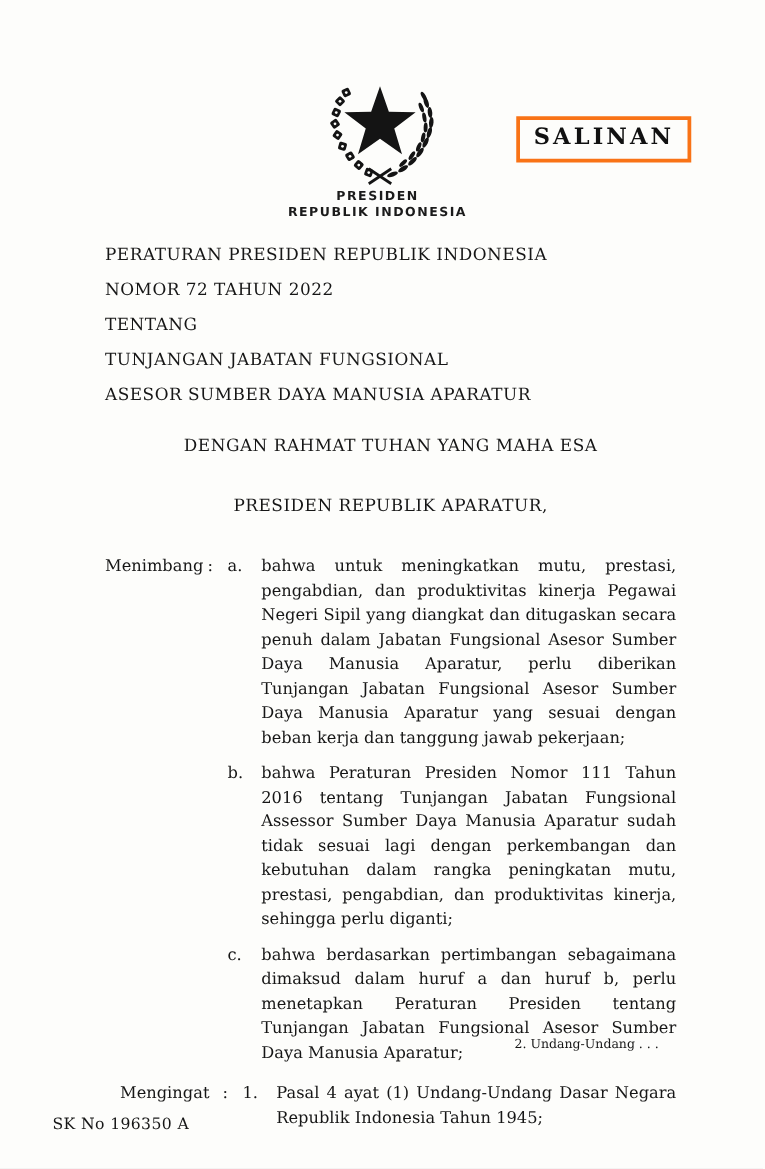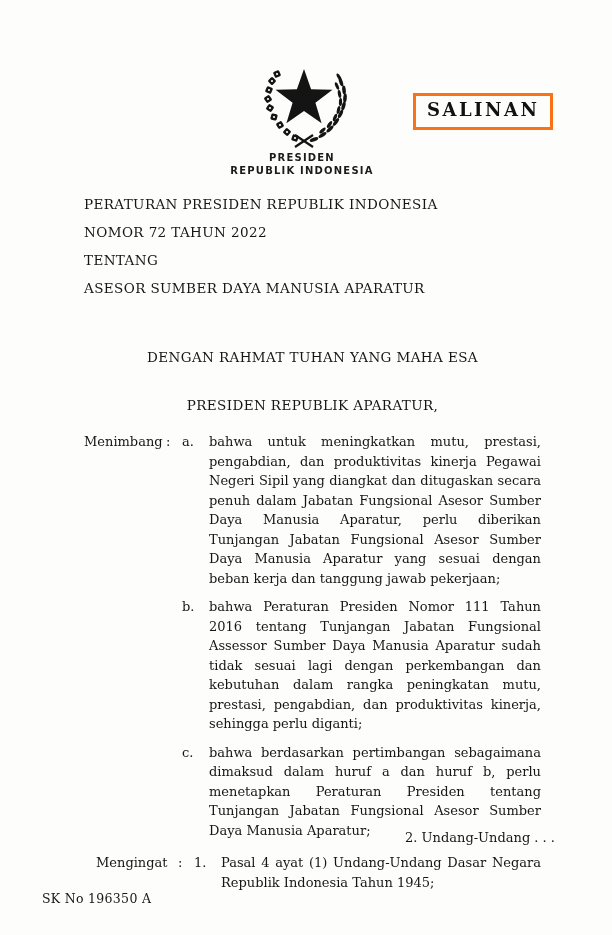--- a/index.html
+++ b/index.html
@@ -86,21 +86,21 @@
     width: 457px;
     text-align: center;
     font-size: 13.5px;
     letter-spacing: 0.4px;
   }
 
   
   .considerations {
     position: absolute;
     left: 84px;
-    top: 432px;
+    top: 444px;
     width: 457px;
     font-size: 13px;
     line-height: 19.5px;
   }
   .cons-grid {
     display: grid;
     grid-template-columns: 82px 16px 27px auto;
     row-gap: 9px;
   }
   .cons-grid + .cons-grid {
@@ -111,24 +111,24 @@
     white-space: nowrap;
   }
   .cons-text {
     text-align: justify;
   }
 
   
   .catchword {
     position: absolute;
     top: 830px;
-    left: 98px;
+    left: 70px;
     width: 457px;
     text-align: right;
-    font-size: 13px;
+    font-size: 10px;
   }
   .doc-code {
     position: absolute;
     left: 42px;
     top: 891px;
     font-size: 12.5px;
     letter-spacing: 0.3px;
   }
 </style>
 </head>
@@ -197,20 +197,21 @@
   </div>
 
   <div class="stamp-box">
     <span class="stamp-text">SALINAN</span>
   </div>
 
   <div class="title-block">
     <div class="title-line">PERATURAN PRESIDEN REPUBLIK INDONESIA</div>
     <div class="title-line">NOMOR 72 TAHUN 2022</div>
     <div class="title-line">TENTANG</div>
+    <div class="title-line">TUNJANGAN JABATAN FUNGSIONAL</div>
     <div class="title-line">ASESOR SUMBER DAYA MANUSIA APARATUR</div>
   </div>
 
   <div class="invocation">DENGAN RAHMAT TUHAN YANG MAHA ESA</div>
   <div class="authority">PRESIDEN REPUBLIK APARATUR,</div>
 
   <div class="considerations">
 
     <div class="cons-grid">
       <div class="cons-label">Menimbang</div>

